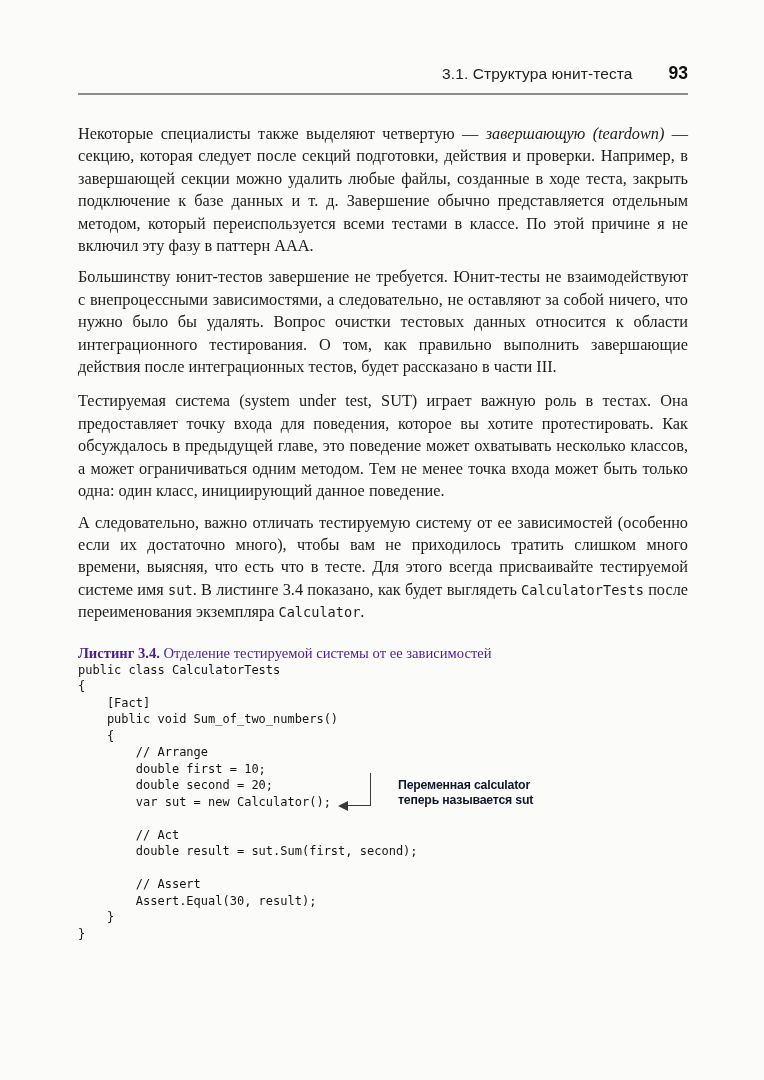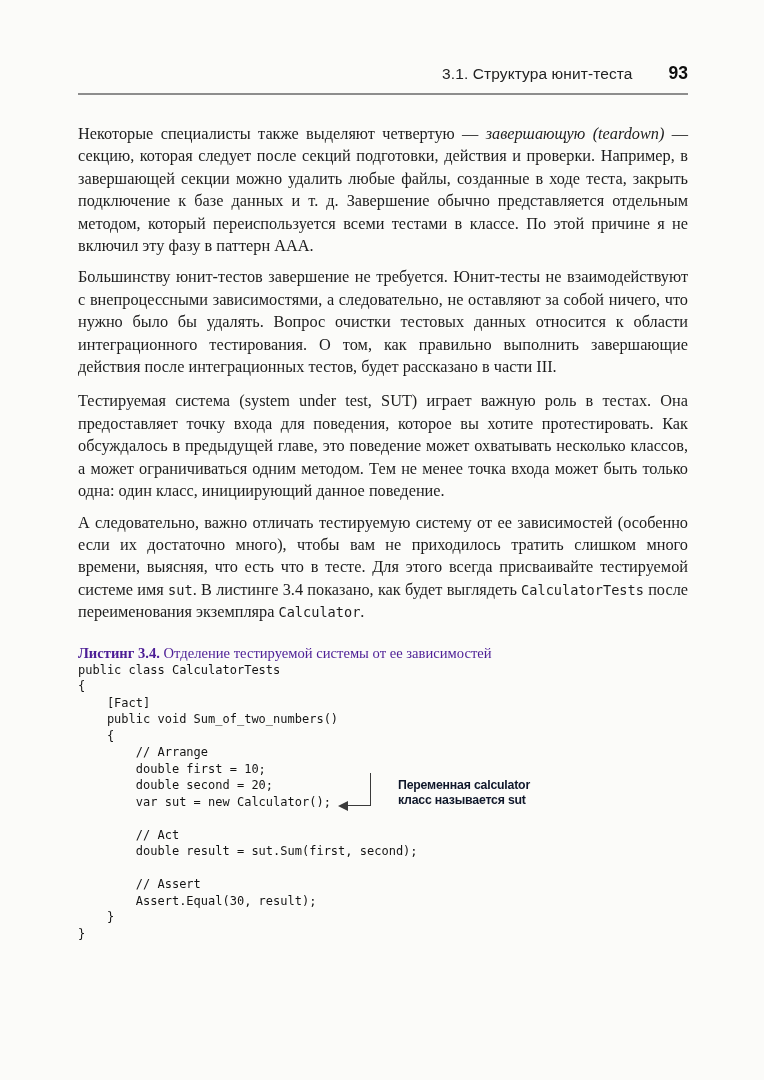--- a/index.html
+++ b/index.html
@@ -131,18 +131,18 @@
 
         // Assert
         Assert.Equal(30, result);
     }
 }</pre>
 
       <div class="annotation-arrow-elbow"></div>
       <div class="annotation-arrow-head"></div>
       <div class="code-annotation">
         <div>Переменная calculator</div>
-        <div>класс называется sut</div>
+        <div>теперь называется sut</div>
       </div>
     </div>
 
   </div>
 </div>
 
 </body></html>

